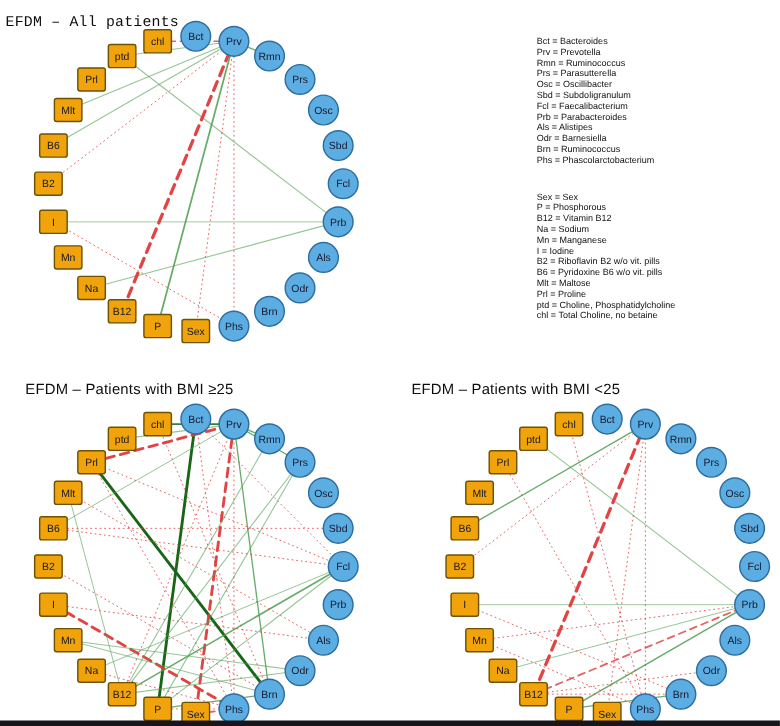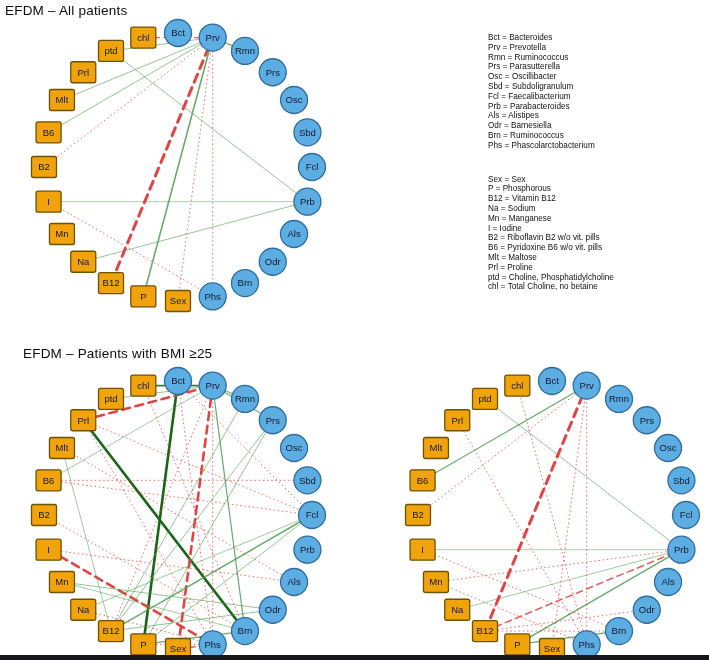--- a/index.html
+++ b/index.html
@@ -3,21 +3,21 @@
 <meta charset="utf-8">
 <style>
   html,body{margin:0;padding:0;background:#ffffff;}
   .canvas{
     position:relative;width:709px;height:660px;background:#ffffff;overflow:hidden;
     font-family:"Liberation Sans", sans-serif;
   }
   .net-title{
     position:absolute;font-size:13.5px;color:#0d0d0d;letter-spacing:.2px;white-space:nowrap;
   }
-  #title-all{top:3px;left:5px;}
+  #title-all{top:14px;left:5px;font-family:Liberation Mono, monospace;}
   #title-ge25{top:346px;left:5px;margin-left:18px;}
   #title-lt25{top:346px;left:374px;}
   .legend{
     position:absolute;top:33px;left:488px;font-size:8.2px;line-height:9.8px;color:#111;
   }
   .legend .block2{margin-top:24px;}
   .netsvg{position:absolute;overflow:visible;}
   #net-all{left:0;top:0;}
   #net-ge25{left:0;top:348px;}
   #net-lt25{left:374px;top:348px;}
@@ -30,20 +30,21 @@
 </style>
 </head>
 <body>
 
 <div class="canvas">
 
   <div class="net-title" id="title-all">EFDM – All patients</div>
 
   <div class="net-title" id="title-ge25">EFDM – Patients with BMI ≥25</div>
 
+  <div class="net-title" id="title-lt25">EFDM – Patients with BMI &lt;25</div>
 
   <div class="legend">
     <div id="legend-bacteria">
         <div>Bct = Bacteroides</div>
         <div>Prv = Prevotella</div>
         <div>Rmn = Ruminococcus</div>
         <div>Prs = Parasutterella</div>
         <div>Osc = Oscillibacter</div>
         <div>Sbd = Subdoligranulum</div>
         <div>Fcl = Faecalibacterium</div>

